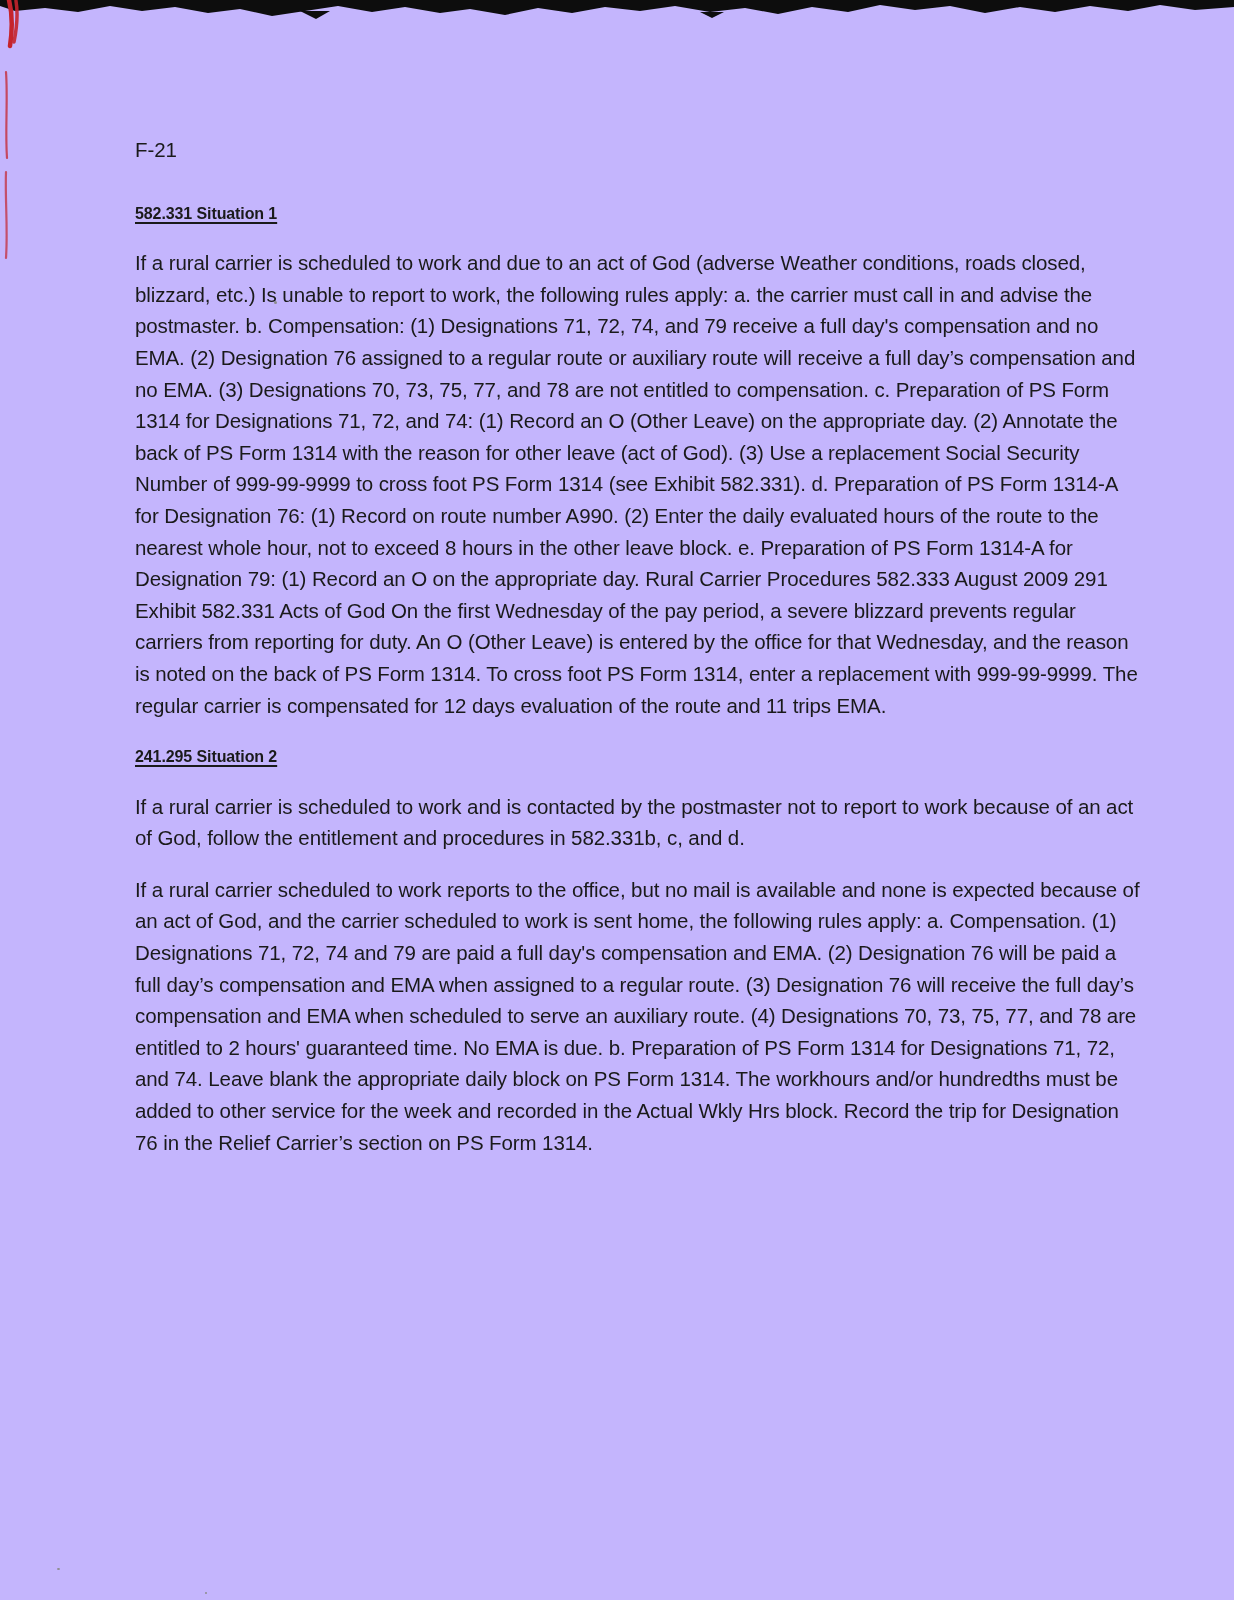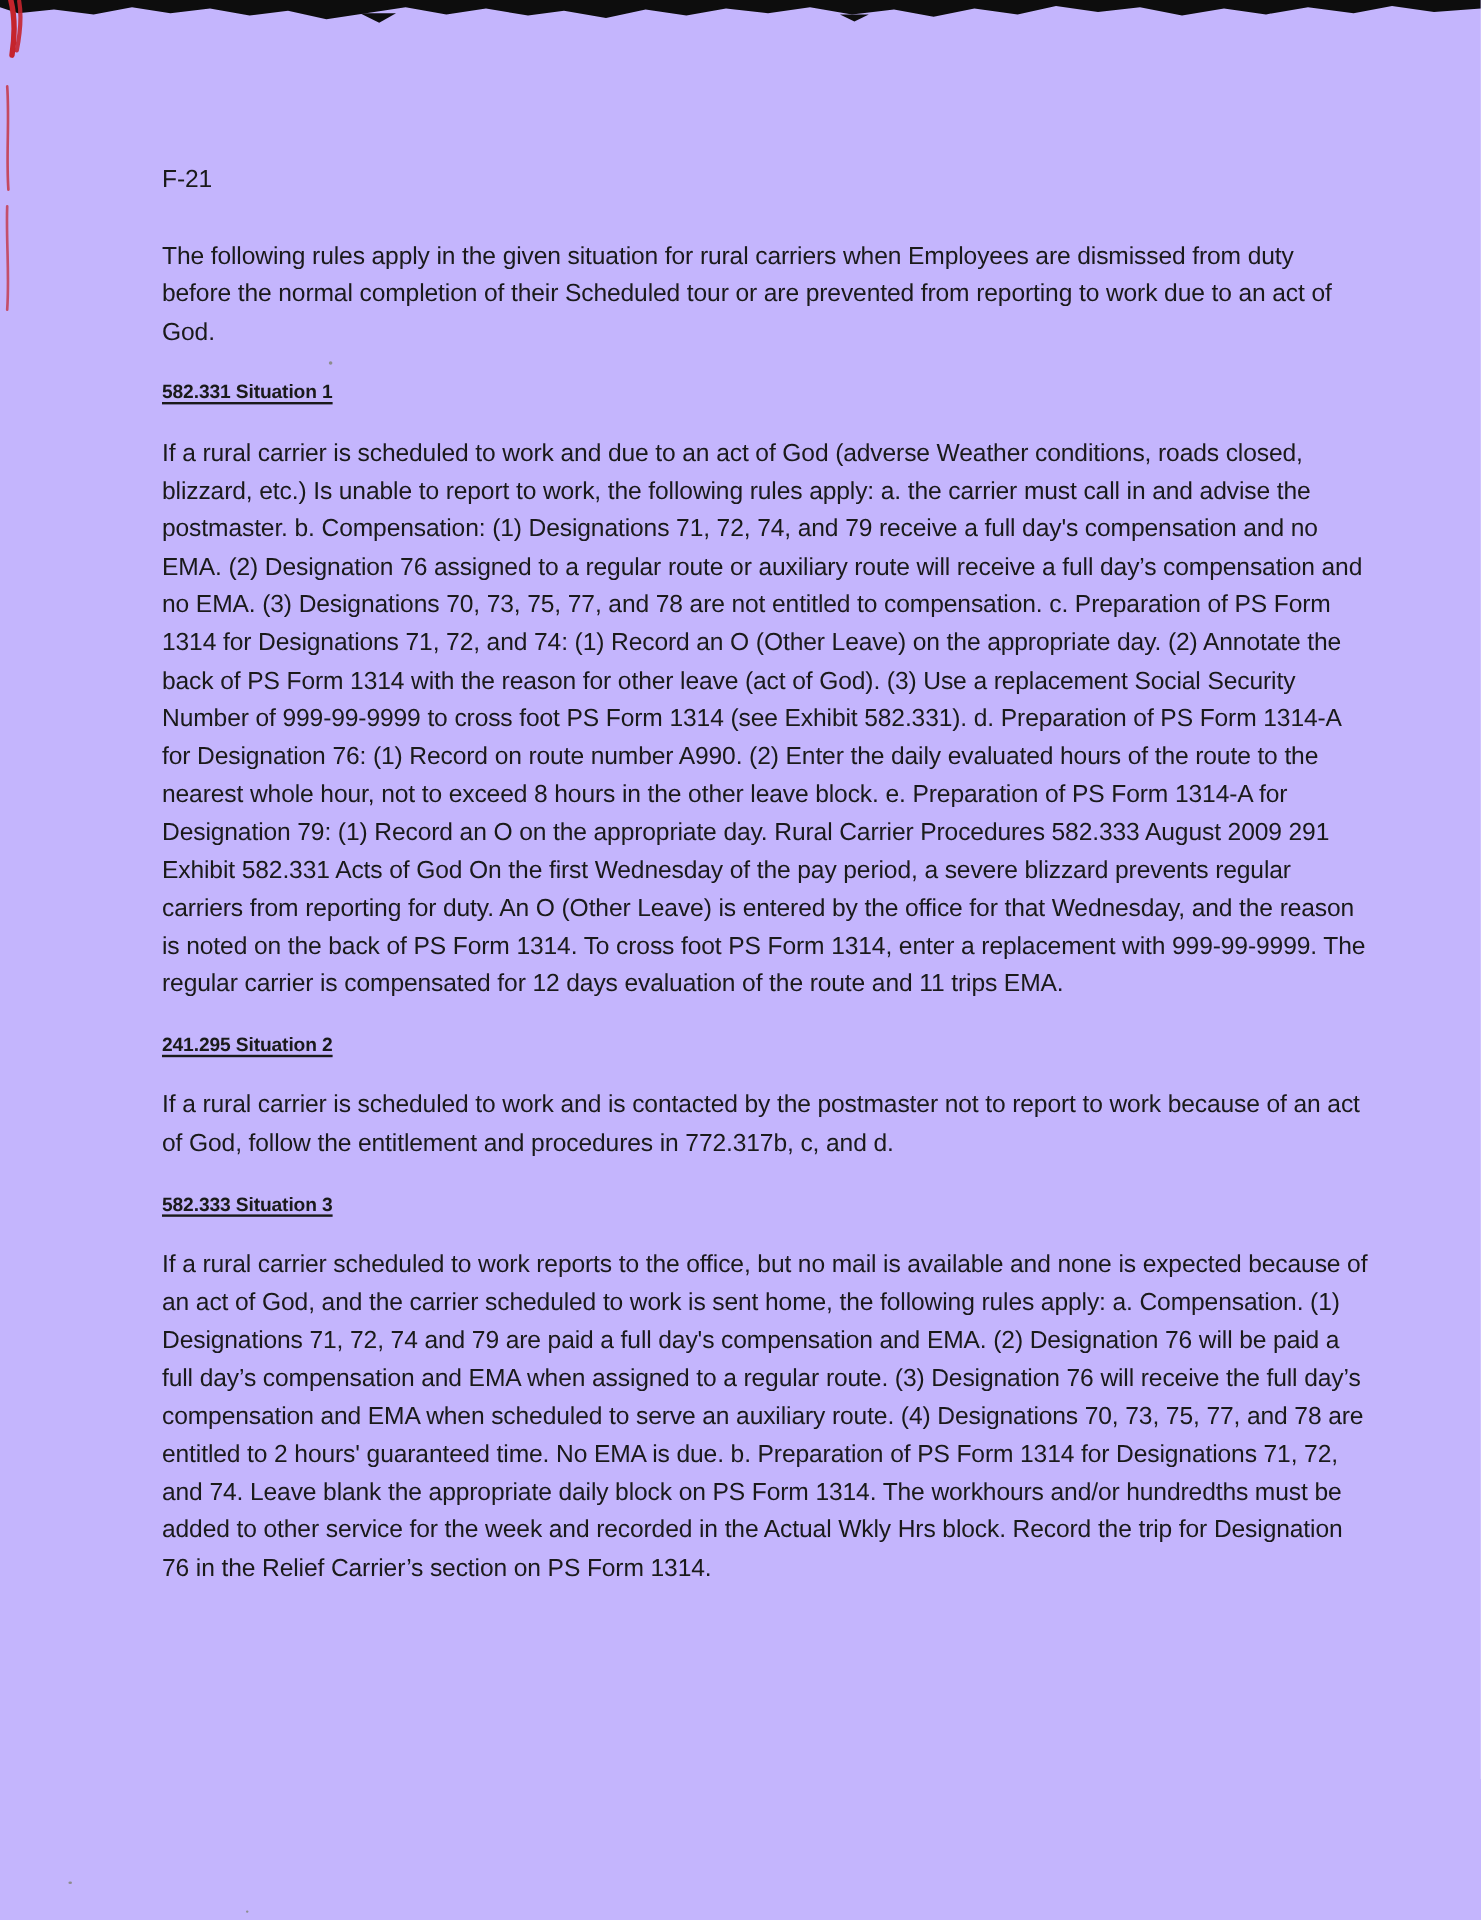--- a/index.html
+++ b/index.html
@@ -90,31 +90,29 @@
     <path d="M9,0 C12,12 13,26 10,46" stroke="#c5242c" stroke-width="4.5" fill="none" stroke-linecap="round"></path>
     <path d="M16,1 C18,13 17,27 14,42" stroke="#c5242c" stroke-width="3.5" fill="none" stroke-linecap="round" opacity="0.9"></path>
     <path d="M6,72 C8,100 5,130 7,158" stroke="#c5242c" stroke-width="2.2" fill="none" stroke-linecap="round" opacity="0.75"></path>
     <path d="M6,172 C5,200 8,228 6,258" stroke="#c5242c" stroke-width="2.2" fill="none" stroke-linecap="round" opacity="0.7"></path>
   </svg>
 
   <div class="doc">
 
     <div class="page-label">F-21</div>
 
-    <p>The following rules apply in the given situation for rural carriers when Employees are dismissed from duty before the normal completion of their Scheduled tour or are prevented from reporting to work due to an act of God.</p>
 
     <h2>582.331 Situation 1</h2>
 
     <p>If a rural carrier is scheduled to work and due to an act of God (adverse Weather conditions, roads closed, blizzard, etc.) Is unable to report to work, the following rules apply: a. the carrier must call in and advise the postmaster. b. Compensation: (1) Designations 71, 72, 74, and 79 receive a full day's compensation and no EMA. (2) Designation 76 assigned to a regular route or auxiliary route will receive a full day’s compensation and no EMA. (3) Designations 70, 73, 75, 77, and 78 are not entitled to compensation. c. Preparation of PS Form 1314 for Designations 71, 72, and 74: (1) Record an O (Other Leave) on the appropriate day. (2) Annotate the back of PS Form 1314 with the reason for other leave (act of God). (3) Use a replacement Social Security Number of 999-99-9999 to cross foot PS Form 1314 (see Exhibit 582.331). d. Preparation of PS Form 1314-A for Designation 76: (1) Record on route number A990. (2) Enter the daily evaluated hours of the route to the nearest whole hour, not to exceed 8 hours in the other leave block. e. Preparation of PS Form 1314-A for Designation 79: (1) Record an O on the appropriate day. Rural Carrier Procedures 582.333 August 2009 291 Exhibit 582.331 Acts of God On the first Wednesday of the pay period, a severe blizzard prevents regular carriers from reporting for duty. An O (Other Leave) is entered by the office for that Wednesday, and the reason is noted on the back of PS Form 1314. To cross foot PS Form 1314, enter a replacement with 999-99-9999. The regular carrier is compensated for 12 days evaluation of the route and 11 trips EMA.</p>
 
     <h2>241.295 Situation 2</h2>
 
-    <p>If a rural carrier is scheduled to work and is contacted by the postmaster not to report to work because of an act of God, follow the entitlement and procedures in 772.317b, c, and d.</p>
+    <p>If a rural carrier is scheduled to work and is contacted by the postmaster not to report to work because of an act of God, follow the entitlement and procedures in 582.331b, c, and d.</p>
 
-    <h2>582.333 Situation 3</h2>
 
     <p>If a rural carrier scheduled to work reports to the office, but no mail is available and none is expected because of an act of God, and the carrier scheduled to work is sent home, the following rules apply: a. Compensation. (1) Designations 71, 72, 74 and 79 are paid a full day's compensation and EMA. (2) Designation 76 will be paid a full day’s compensation and EMA when assigned to a regular route. (3) Designation 76 will receive the full day’s compensation and EMA when scheduled to serve an auxiliary route. (4) Designations 70, 73, 75, 77, and 78 are entitled to 2 hours' guaranteed time. No EMA is due. b. Preparation of PS Form 1314 for Designations 71, 72, and 74. Leave blank the appropriate daily block on PS Form 1314. The workhours and/or hundredths must be added to other service for the week and recorded in the Actual Wkly Hrs block. Record the trip for Designation 76 in the Relief Carrier’s section on PS Form 1314.</p>
 
   </div>
 
   <div class="speck speck-1"></div>
   <div class="speck speck-2"></div>
   <div class="speck speck-3"></div>
   <div class="speck speck-4"></div>
 

